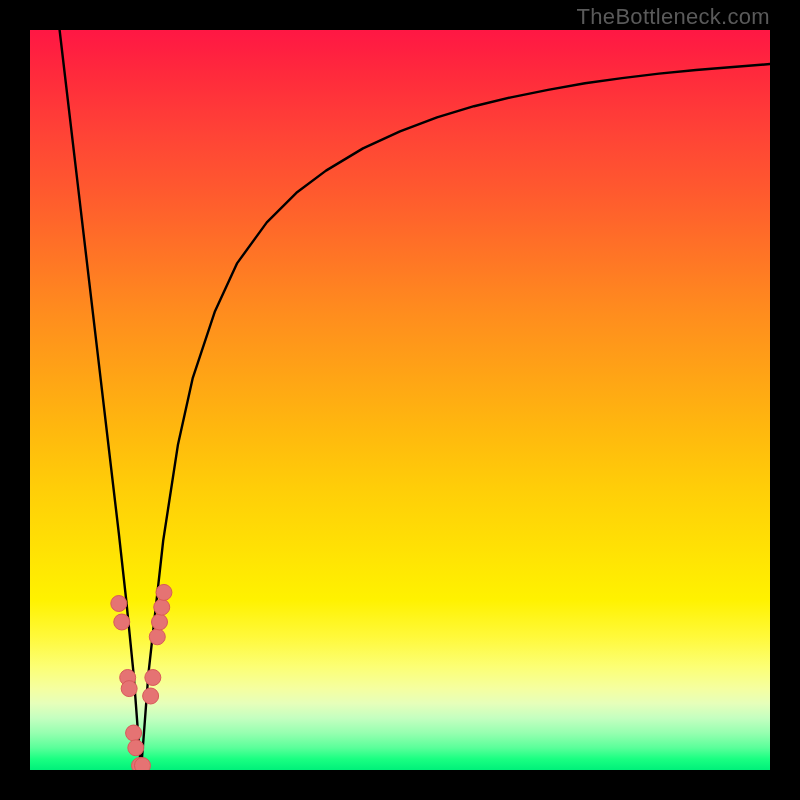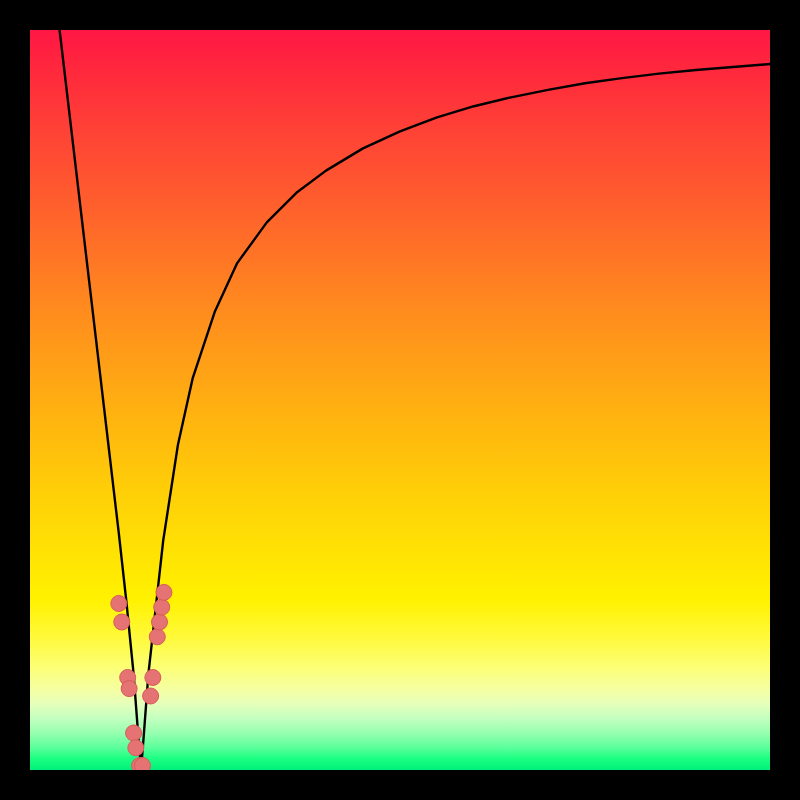--- a/index.html
+++ b/index.html
@@ -100,13 +100,14 @@
           <circle cx="112.48" cy="735.56" r="8" class="dot"></circle>
           <circle cx="120.62" cy="666.00" r="8" class="dot"></circle>
           <circle cx="122.84" cy="647.50" r="8" class="dot"></circle>
           <circle cx="127.28" cy="606.80" r="8" class="dot"></circle>
           <circle cx="129.50" cy="592.00" r="8" class="dot"></circle>
           <circle cx="131.72" cy="577.20" r="8" class="dot"></circle>
           <circle cx="133.94" cy="562.40" r="8" class="dot"></circle>
         </g>
     </svg>
   </div>
+  <div class="watermark">TheBottleneck.com</div>
 </div>
 
 </body></html>

